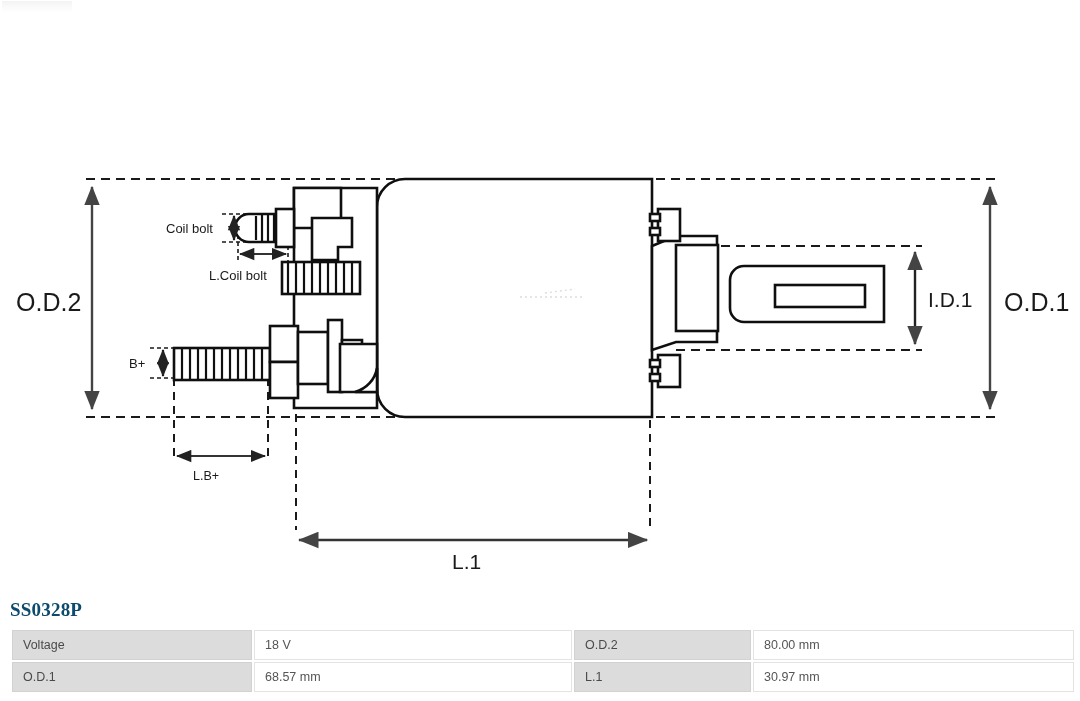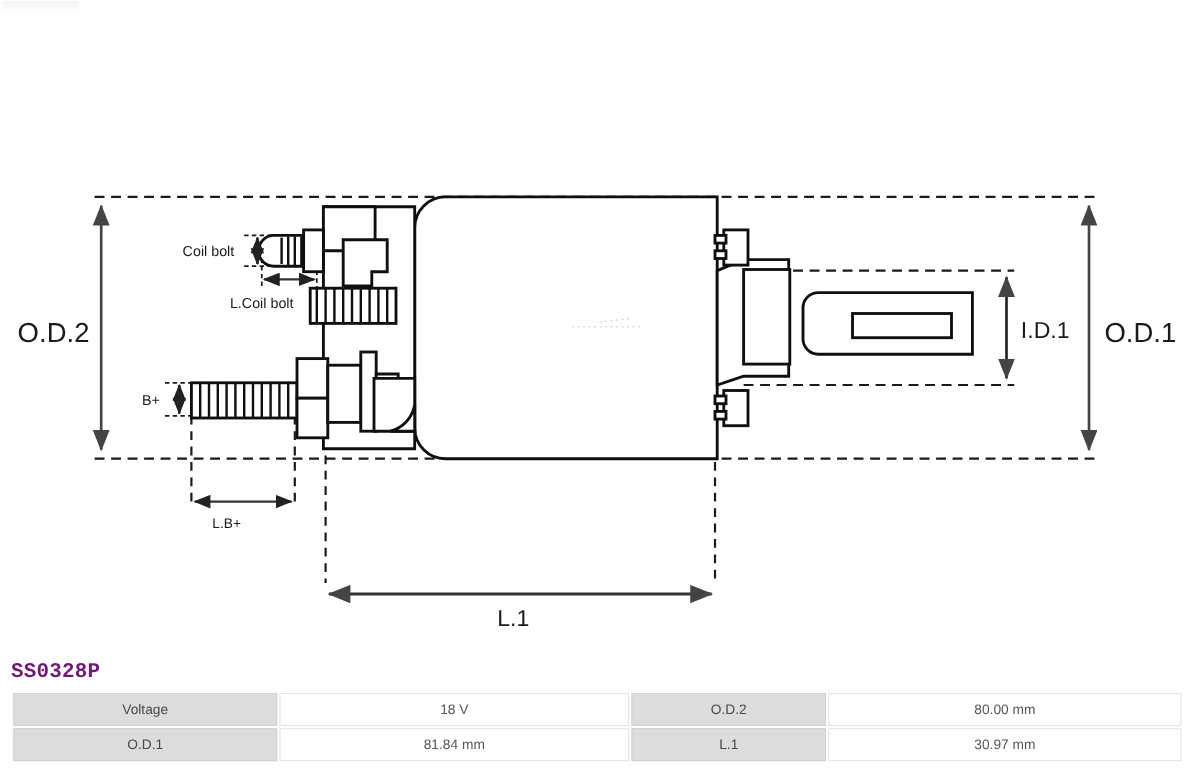--- a/index.html
+++ b/index.html
@@ -41,41 +41,41 @@
     opacity: 0.85;
   }
 
   
   #part-number {
     position: absolute;
     left: 10px;
     top: 598px;
     font-size: 19px;
     font-weight: bold;
-    color: #701a75;
+    color: #0c4a6e;
     letter-spacing: 0.2px;
     line-height: 24px;
-    font-family: Liberation Mono, monospace;
+    font-family: Liberation Serif, serif;
   }
 
   
   #spec-table {
     position: absolute;
     left: 10px;
     top: 628px;
     width: 1060px;
     border-collapse: separate;
     border-spacing: 2px;
     font-size: 12.5px;
     table-layout: fixed;
   }
   #spec-table td {
     height: 28px;
     padding: 0 10px;
-    text-align: center;
+    text-align: left;
     vertical-align: middle;
     color: #555555;
     background: #ffffff;
     border: 1px solid #e3e3e3;
   }
   #spec-table td.label-cell {
     background: #dcdcdc;
     border: 1px solid #d2d2d2;
     color: #4a4a4a;
   }
@@ -291,18 +291,18 @@
   </colgroup>
   <tbody>
     <tr>
       <td class="label-cell">Voltage</td>
       <td>18 V</td>
       <td class="label-cell">O.D.2</td>
       <td>80.00 mm</td>
     </tr>
     <tr>
       <td class="label-cell">O.D.1</td>
-      <td>81.84 mm</td>
+      <td>68.57 mm</td>
       <td class="label-cell">L.1</td>
       <td>30.97 mm</td>
     </tr>
   </tbody>
 </table>
 
 </body></html>

